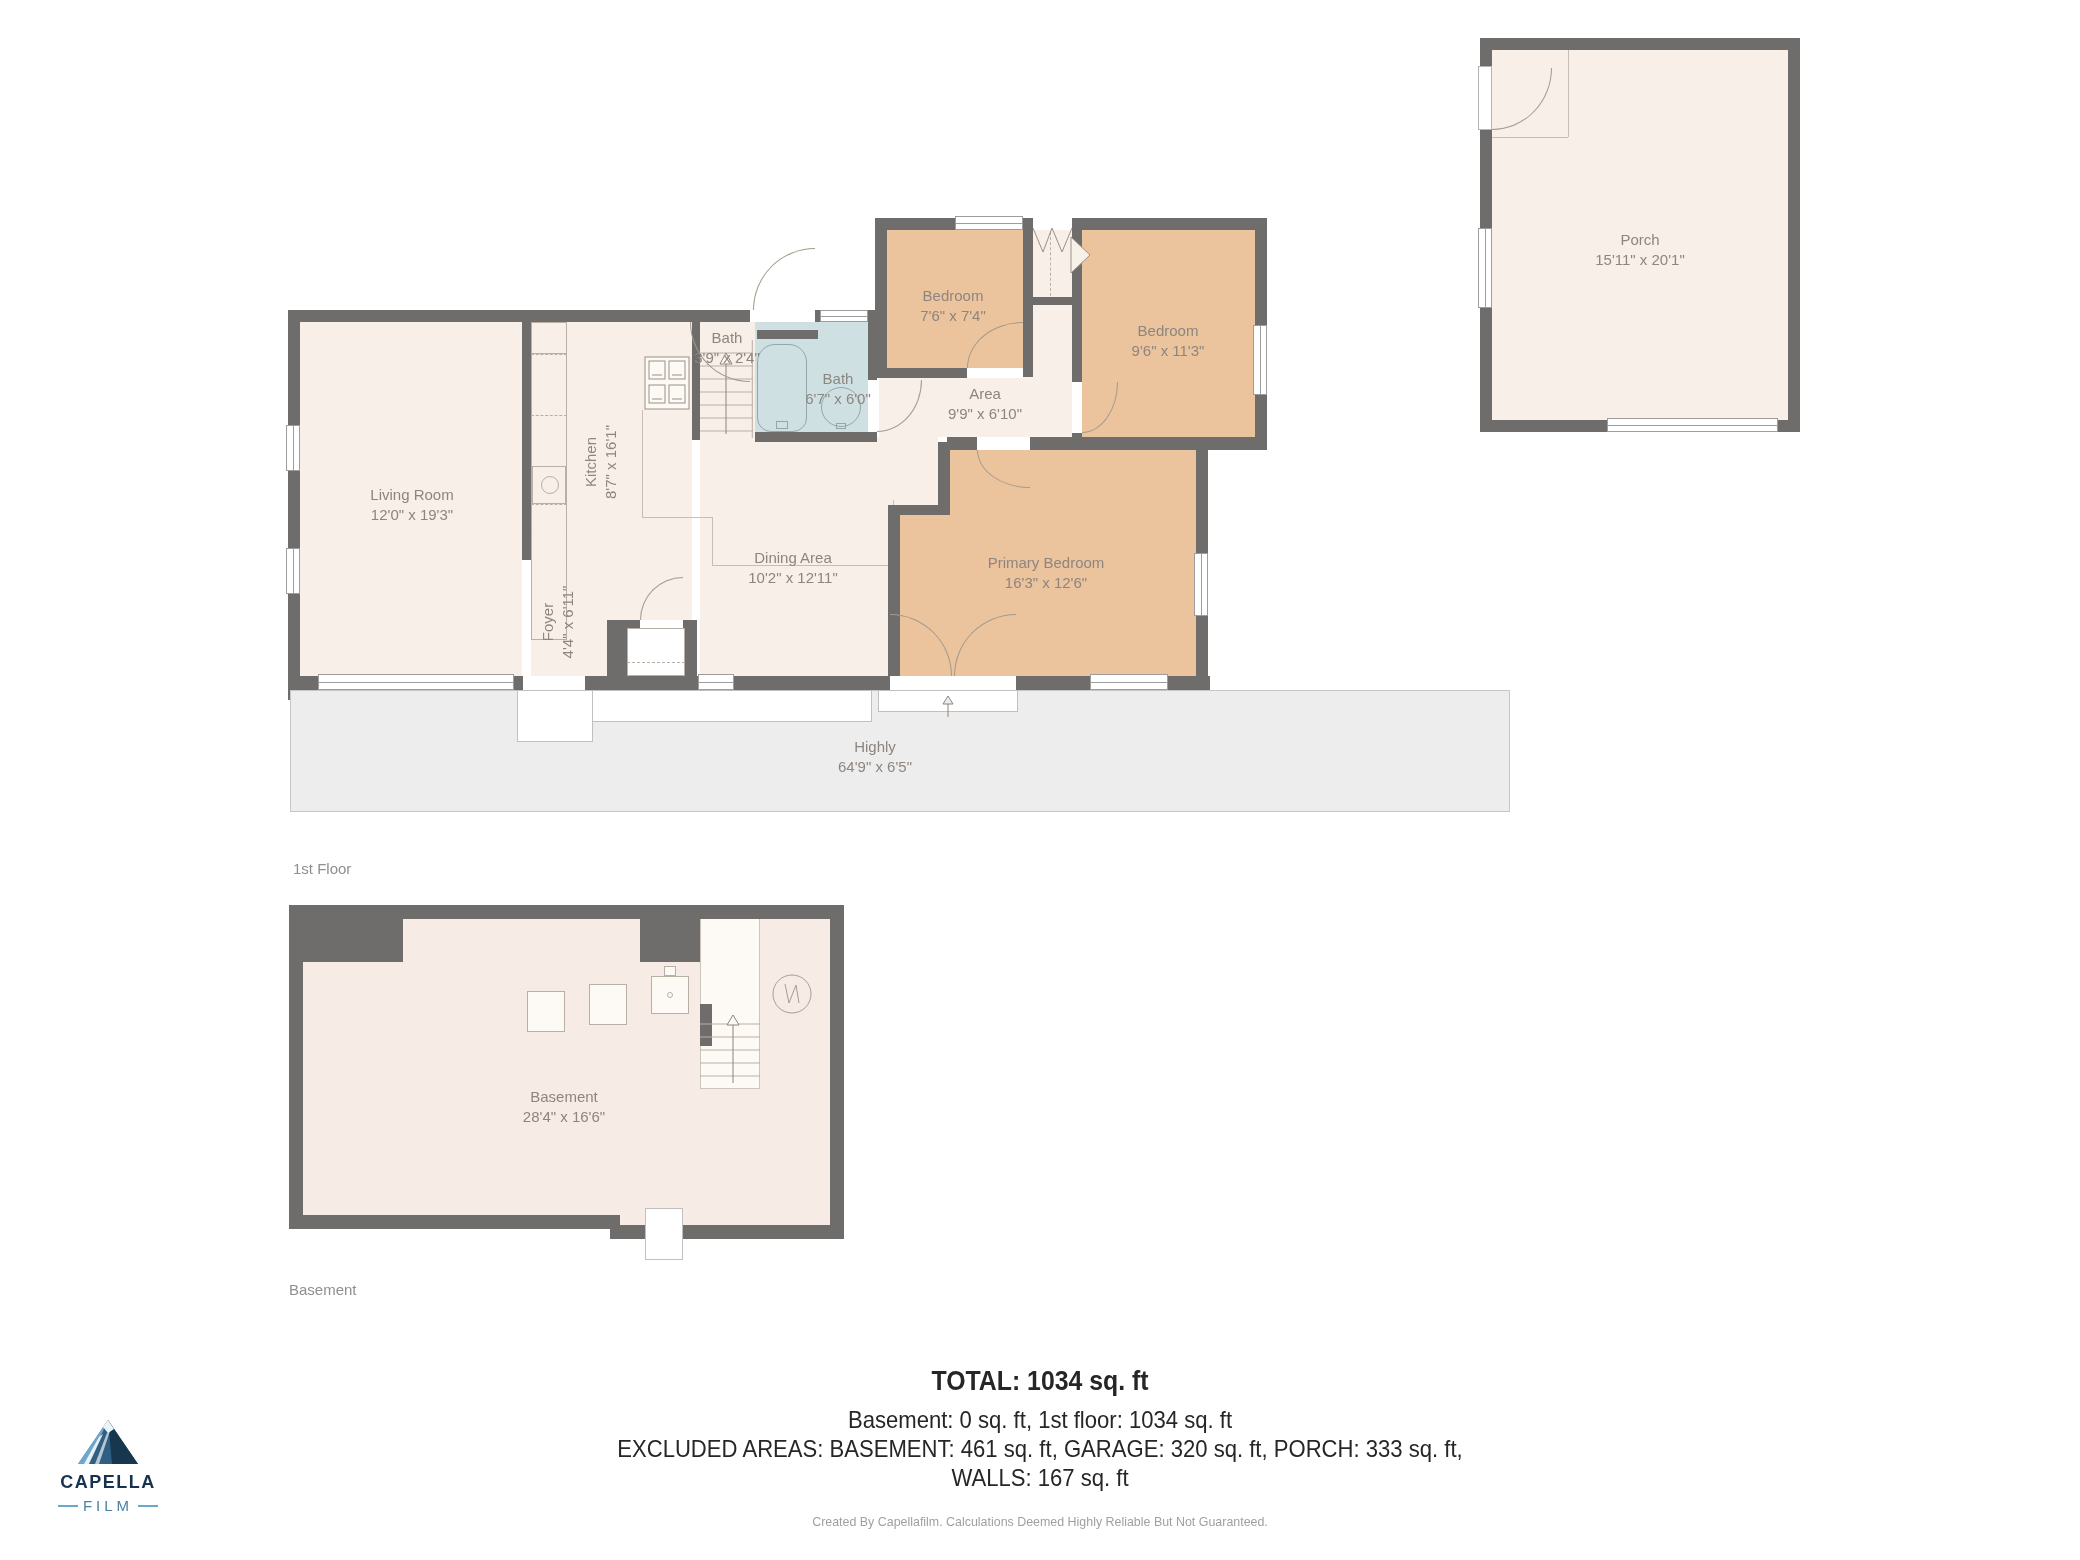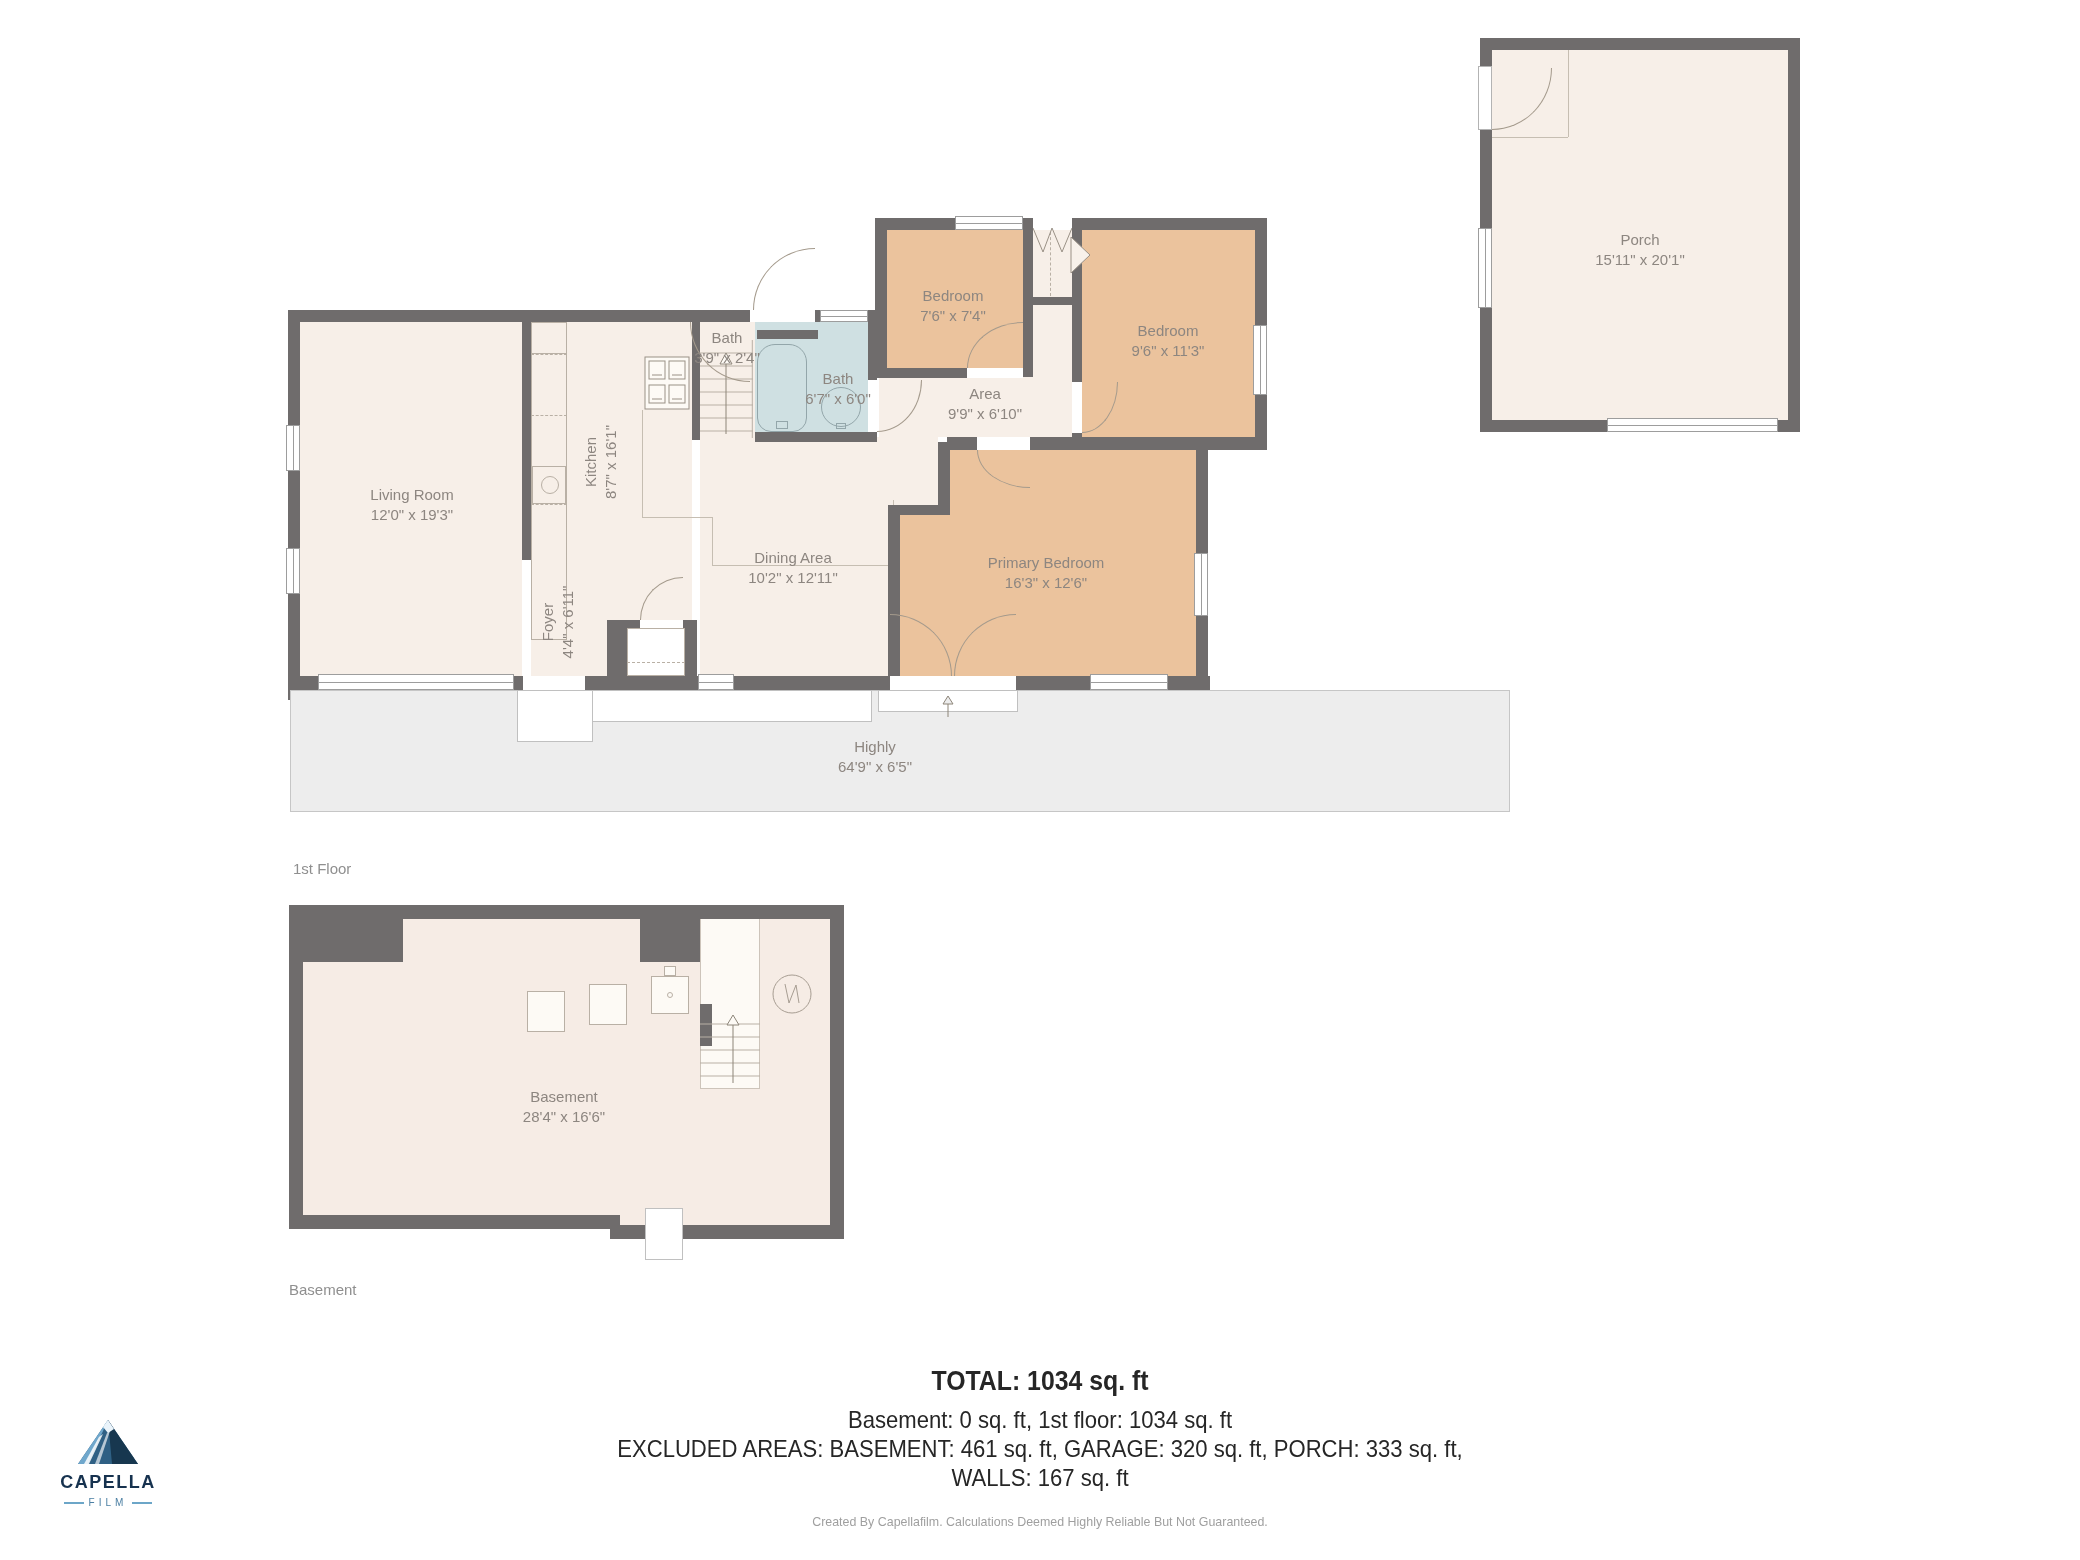--- a/index.html
+++ b/index.html
@@ -37,21 +37,21 @@
   .stairzone{position:absolute;background:#fdfaf5;border:1px solid #cdc4ba;box-sizing:border-box;}
   .summary{position:absolute;left:540px;top:1366px;width:1000px;text-align:center;color:#262626;
            transform:scaleX(0.92);transform-origin:50% 0;}
   .sum-total{font-size:27px;font-weight:bold;margin-bottom:8px;}
   .sum-line{font-size:24px;line-height:29px;}
   .sum-note{font-size:13.5px;color:#9f9f9f;margin-top:22px;}
   .logo{position:absolute;left:55px;top:1418px;width:106px;text-align:center;}
   .logo-brand{font-size:18px;font-weight:bold;color:#16324f;letter-spacing:1.5px;margin-top:2px;}
   .logo-film{display:flex;align-items:center;justify-content:center;gap:5px;margin-top:4px;}
   .logo-film .fl{display:inline-block;width:20px;height:2px;background:#6ca6c8;}
-  .logo-film .ft{font-size:10px;letter-spacing:4px;color:#4b7fa3;}
+  .logo-film .ft{font-size:15px;letter-spacing:4px;color:#4b7fa3;}
 </style>
 </head>
 <body>
 
 <div id="canvas">
 
   <div class="fill fill-cream" style="left:300px;top:322px;width:222px;height:354px;"></div>
   <div class="fill fill-cream" style="left:531px;top:322px;width:161px;height:354px;"></div>
   <div class="fill fill-cream" style="left:700px;top:322px;width:55px;height:118px;"></div>
   <div class="fill fill-blue" style="left:755px;top:322px;width:113px;height:110px;"></div>

